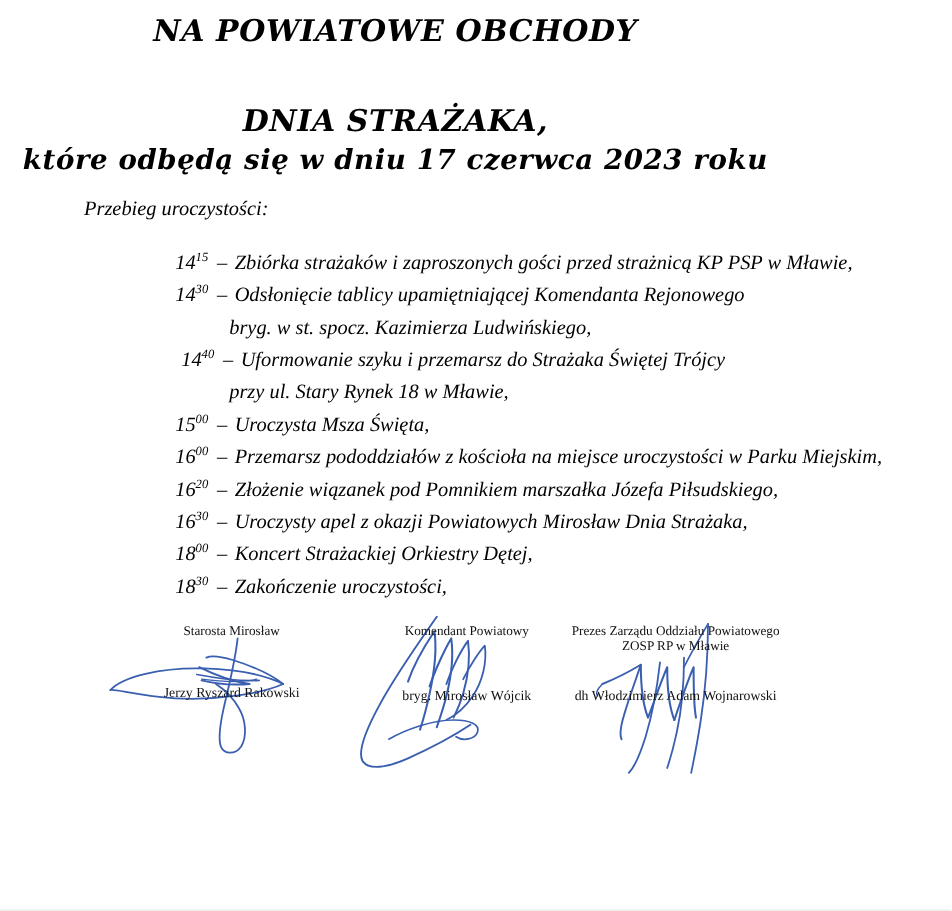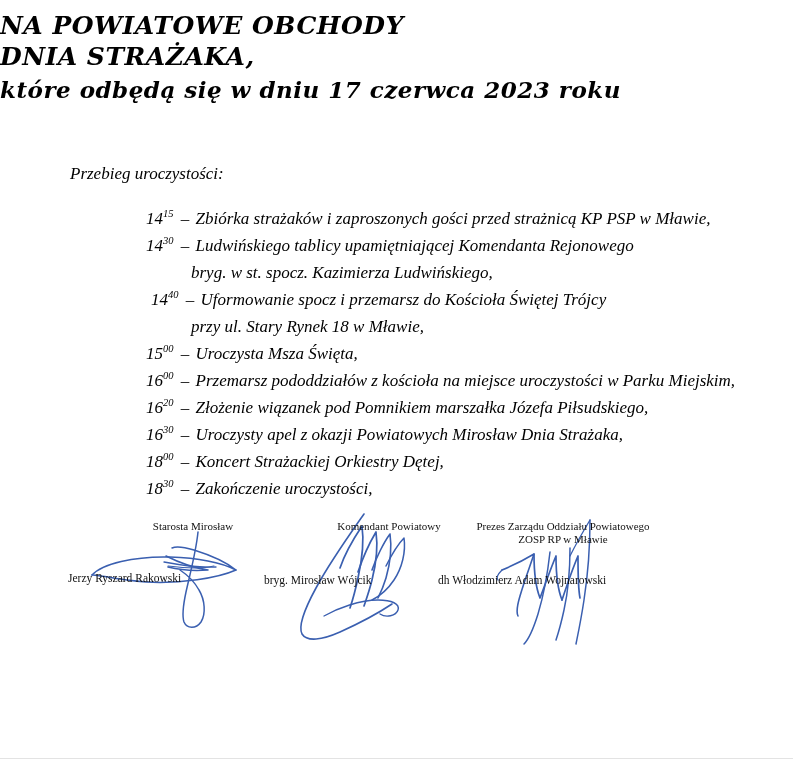--- a/index.html
+++ b/index.html
@@ -21,36 +21,37 @@
     inset: 0;
     background: #ffffff;
   }
 
   
   .title-block {
     position: absolute;
     top: 10px;
     left: 0;
     width: 659px;
-    text-align: left;
+    text-align: center;
   }
   .title-line {
     font-family: "DejaVu Serif", "Liberation Serif", serif;
     font-style: italic;
     font-weight: bold;
     letter-spacing: 0.5px;
     white-space: nowrap;
   }
   .title-line-1 {
     font-size: 25px;
     line-height: 31px;
   }
   .title-line-2 {
     font-size: 25px;
     line-height: 32px;
+    margin-top: 44px;
   }
   .title-line-3 {
     font-size: 23px;
     line-height: 34px;
   }
 
   
   .program {
     position: absolute;
     top: 163px;
@@ -129,21 +130,21 @@
   }
   .sig-title .l2 { display: block; }
   .sig-name {
     font-family: "Liberation Serif", "DejaVu Serif", serif;
     font-size: 11.5px;
     line-height: 14px;
     color: #111111;
     position: absolute;
     left: 0;
     width: 250px;
-    text-align: left;
+    text-align: center;
     z-index: 3;
   }
   .sig-block.b1 .sig-name { top: 51px; }
   .sig-block.b2 .sig-name { top: 53px; }
   .sig-block.b3 .sig-name { top: 53px; }
 
   .sig-ink {
     position: absolute;
     left: 0;
     top: -8px;
@@ -185,35 +186,35 @@
           <span class="time"><span>14</span><sup>15</sup></span>
           <span class="dash">–</span>
           <span class="desc">Zbiórka strażaków i zaproszonych gości przed strażnicą KP PSP w Mławie,</span>
         </span>
       </li>
 
       <li class="program-item">
         <span class="row">
           <span class="time"><span>14</span><sup>30</sup></span>
           <span class="dash">–</span>
-          <span class="desc">Ludwińskiego tablicy upamiętniającej Komendanta Rejonowego</span>
+          <span class="desc">Odsłonięcie tablicy upamiętniającej Komendanta Rejonowego</span>
         </span>
       </li>
 
       <li class="program-item cont">
         <span class="row">
           <span class="desc">bryg. w st. spocz. Kazimierza Ludwińskiego,</span>
         </span>
       </li>
 
       <li class="program-item indent-a">
         <span class="row">
           <span class="time"><span>14</span><sup>40</sup></span>
           <span class="dash">–</span>
-          <span class="desc">Uformowanie spocz i przemarsz do Kościoła Świętej Trójcy</span>
+          <span class="desc">Uformowanie szyku i przemarsz do Strażaka Świętej Trójcy</span>
         </span>
       </li>
 
       <li class="program-item cont">
         <span class="row">
           <span class="desc">przy ul. Stary Rynek 18 w Mławie,</span>
         </span>
       </li>
 
       <li class="program-item">

